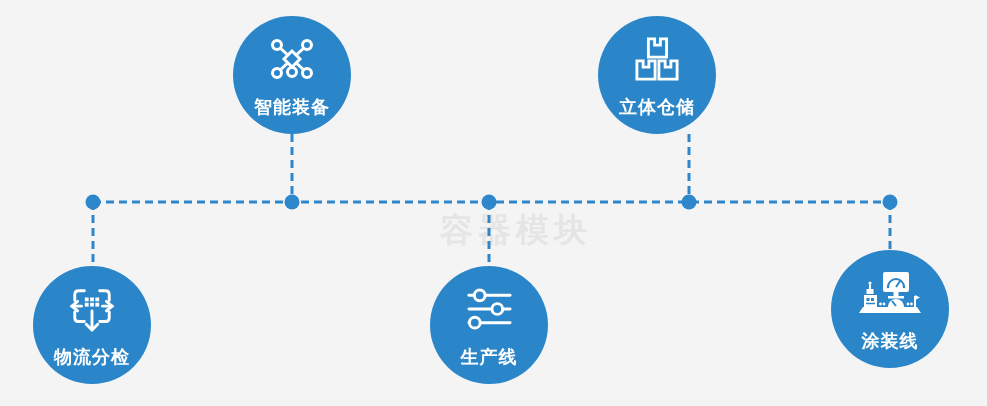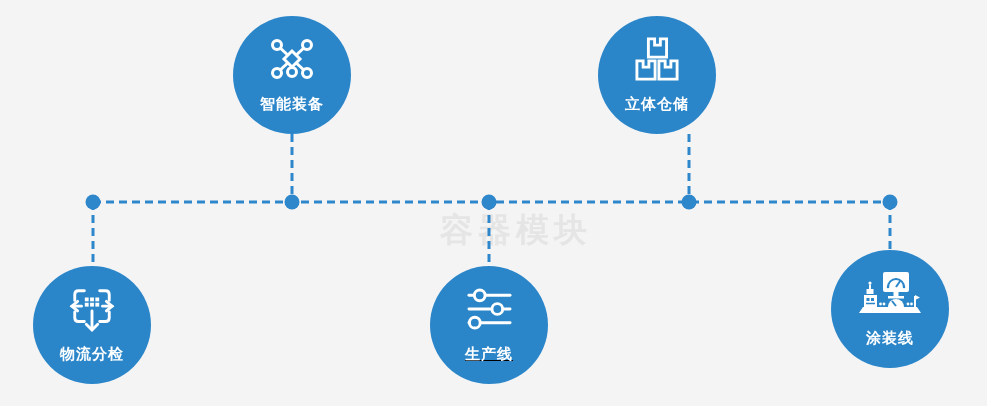--- a/index.html
+++ b/index.html
@@ -48,29 +48,29 @@
   }
   .node .icon-wrap {
     height: 46px;
     display: flex;
     align-items: center;
     justify-content: center;
   }
   .node .node-label {
     margin-top: 13px;
     color: #ffffff;
-    font-size: 15px;
+    font-size: 18px;
     font-weight: bold;
     letter-spacing: 1px;
     white-space: nowrap;
   }
   .node-smart     { left: 233px; top: 16px; }
   .node-warehouse { left: 598px; top: 16px; }
   .node-sorting   { left: 33px;  top: 266px; font-family: Liberation Serif, serif; }
-  .node-prod      { left: 430px; top: 266px; text-decoration: underline; }
+  .node-prod      { left: 430px; top: 266px; }
   .node-coating   { left: 831px; top: 250px; }
 </style>
 </head>
 <body>
 
 <div class="canvas">
 
   <div class="watermark">容器模块</div>
 
   <svg class="connectors" width="987" height="406" viewBox="0 0 987 406">

